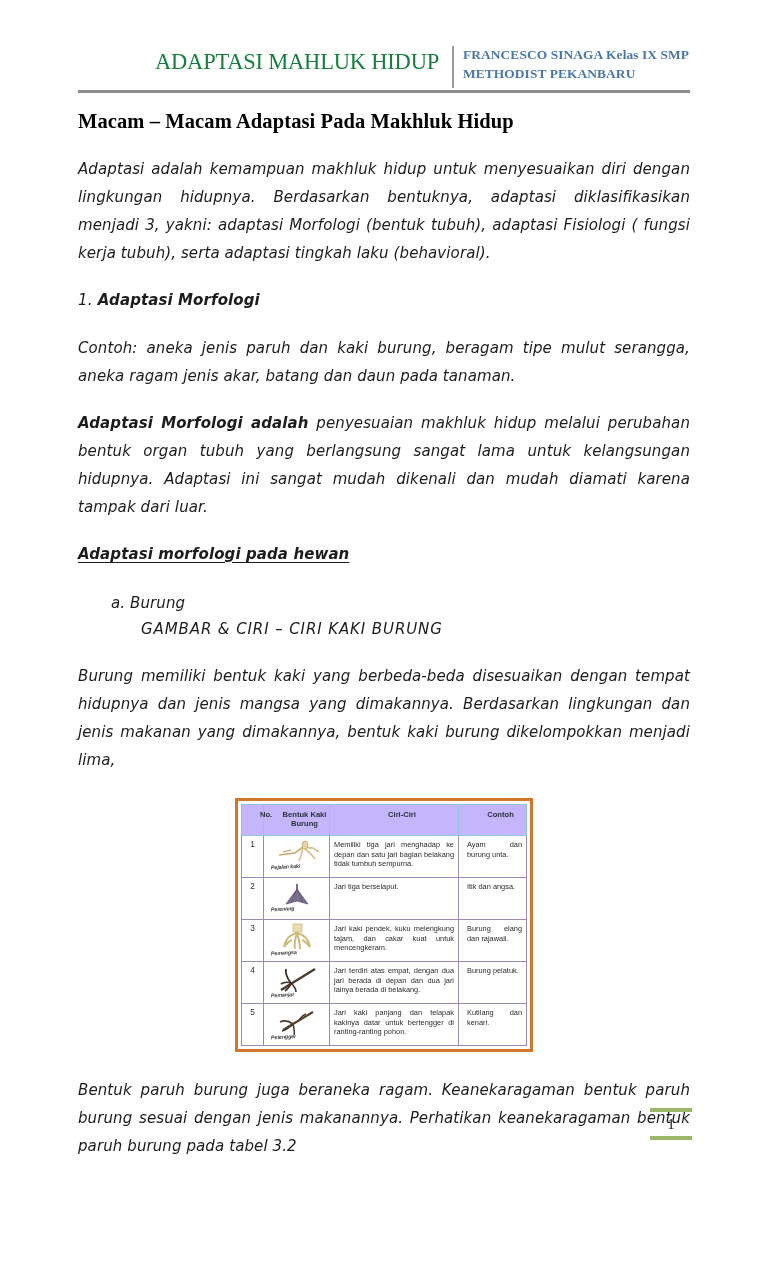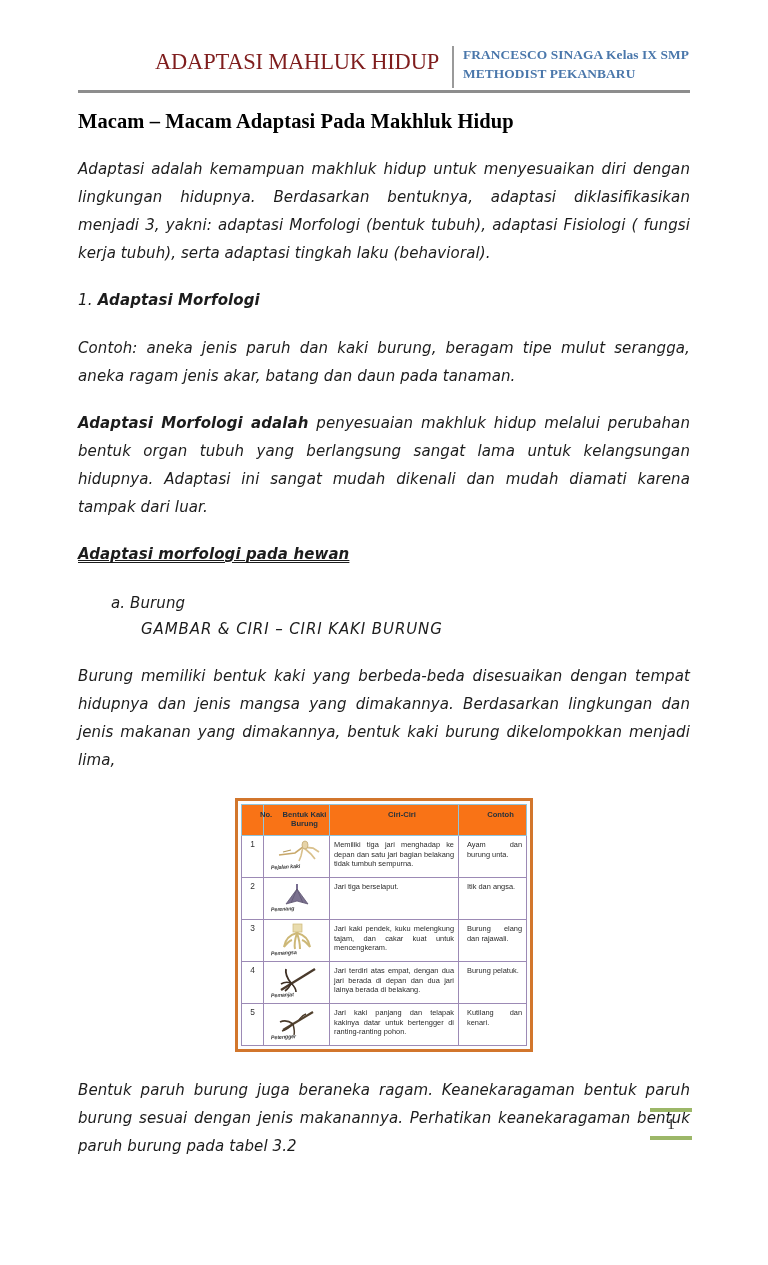--- a/index.html
+++ b/index.html
@@ -38,21 +38,21 @@
   }
   .doc-title {
     flex: 0 0 auto;
     width: 374px;
     text-align: right;
     padding-right: 13px;
     box-sizing: border-box;
     font-family: "Liberation Serif", serif;
     font-size: 22.5px;
     font-weight: 400;
-    color: #7f1d1d;
+    color: #15803d;
     letter-spacing: -0.2px;
     line-height: 1.45;
     white-space: nowrap;
   }
   .header-vrule {
     flex: 0 0 auto;
     width: 2px;
     height: 42px;
     background: #9a9a9a;
   }
@@ -116,21 +116,20 @@
   }
 
   .numbered-head {
     margin: 0 0 20px 0;
     font-weight: 700;
   }
   .numbered-head .num { font-weight: 400; }
 
   .under-head {
     margin: 0 0 22px 0;
-    text-decoration: underline;
   }
 
   .list-block {
     margin: 0 0 20px 0;
     padding-left: 33px;
   }
   .list-item-a {
     margin: 0;
     line-height: 26px;
   }
@@ -159,21 +158,21 @@
     border-collapse: collapse;
     table-layout: fixed;
     font-family: "Liberation Sans", sans-serif;
   }
   .kt th, .kt td {
     border: 1px solid #9c8ab5;
     vertical-align: top;
     box-sizing: border-box;
   }
   .kt thead th {
-    background: #f97316;
+    background: #c4b5fd;
     border: 1px solid #8fc4dd;
     color: #28323c;
     font-size: 7.6px;
     font-weight: 700;
     text-align: center;
     padding: 5px 2px 6px 18px;
     line-height: 1.25;
   }
   .kt thead th.th-no { width: 22px; }
   .kt thead th.th-bentuk { width: 66px; }

